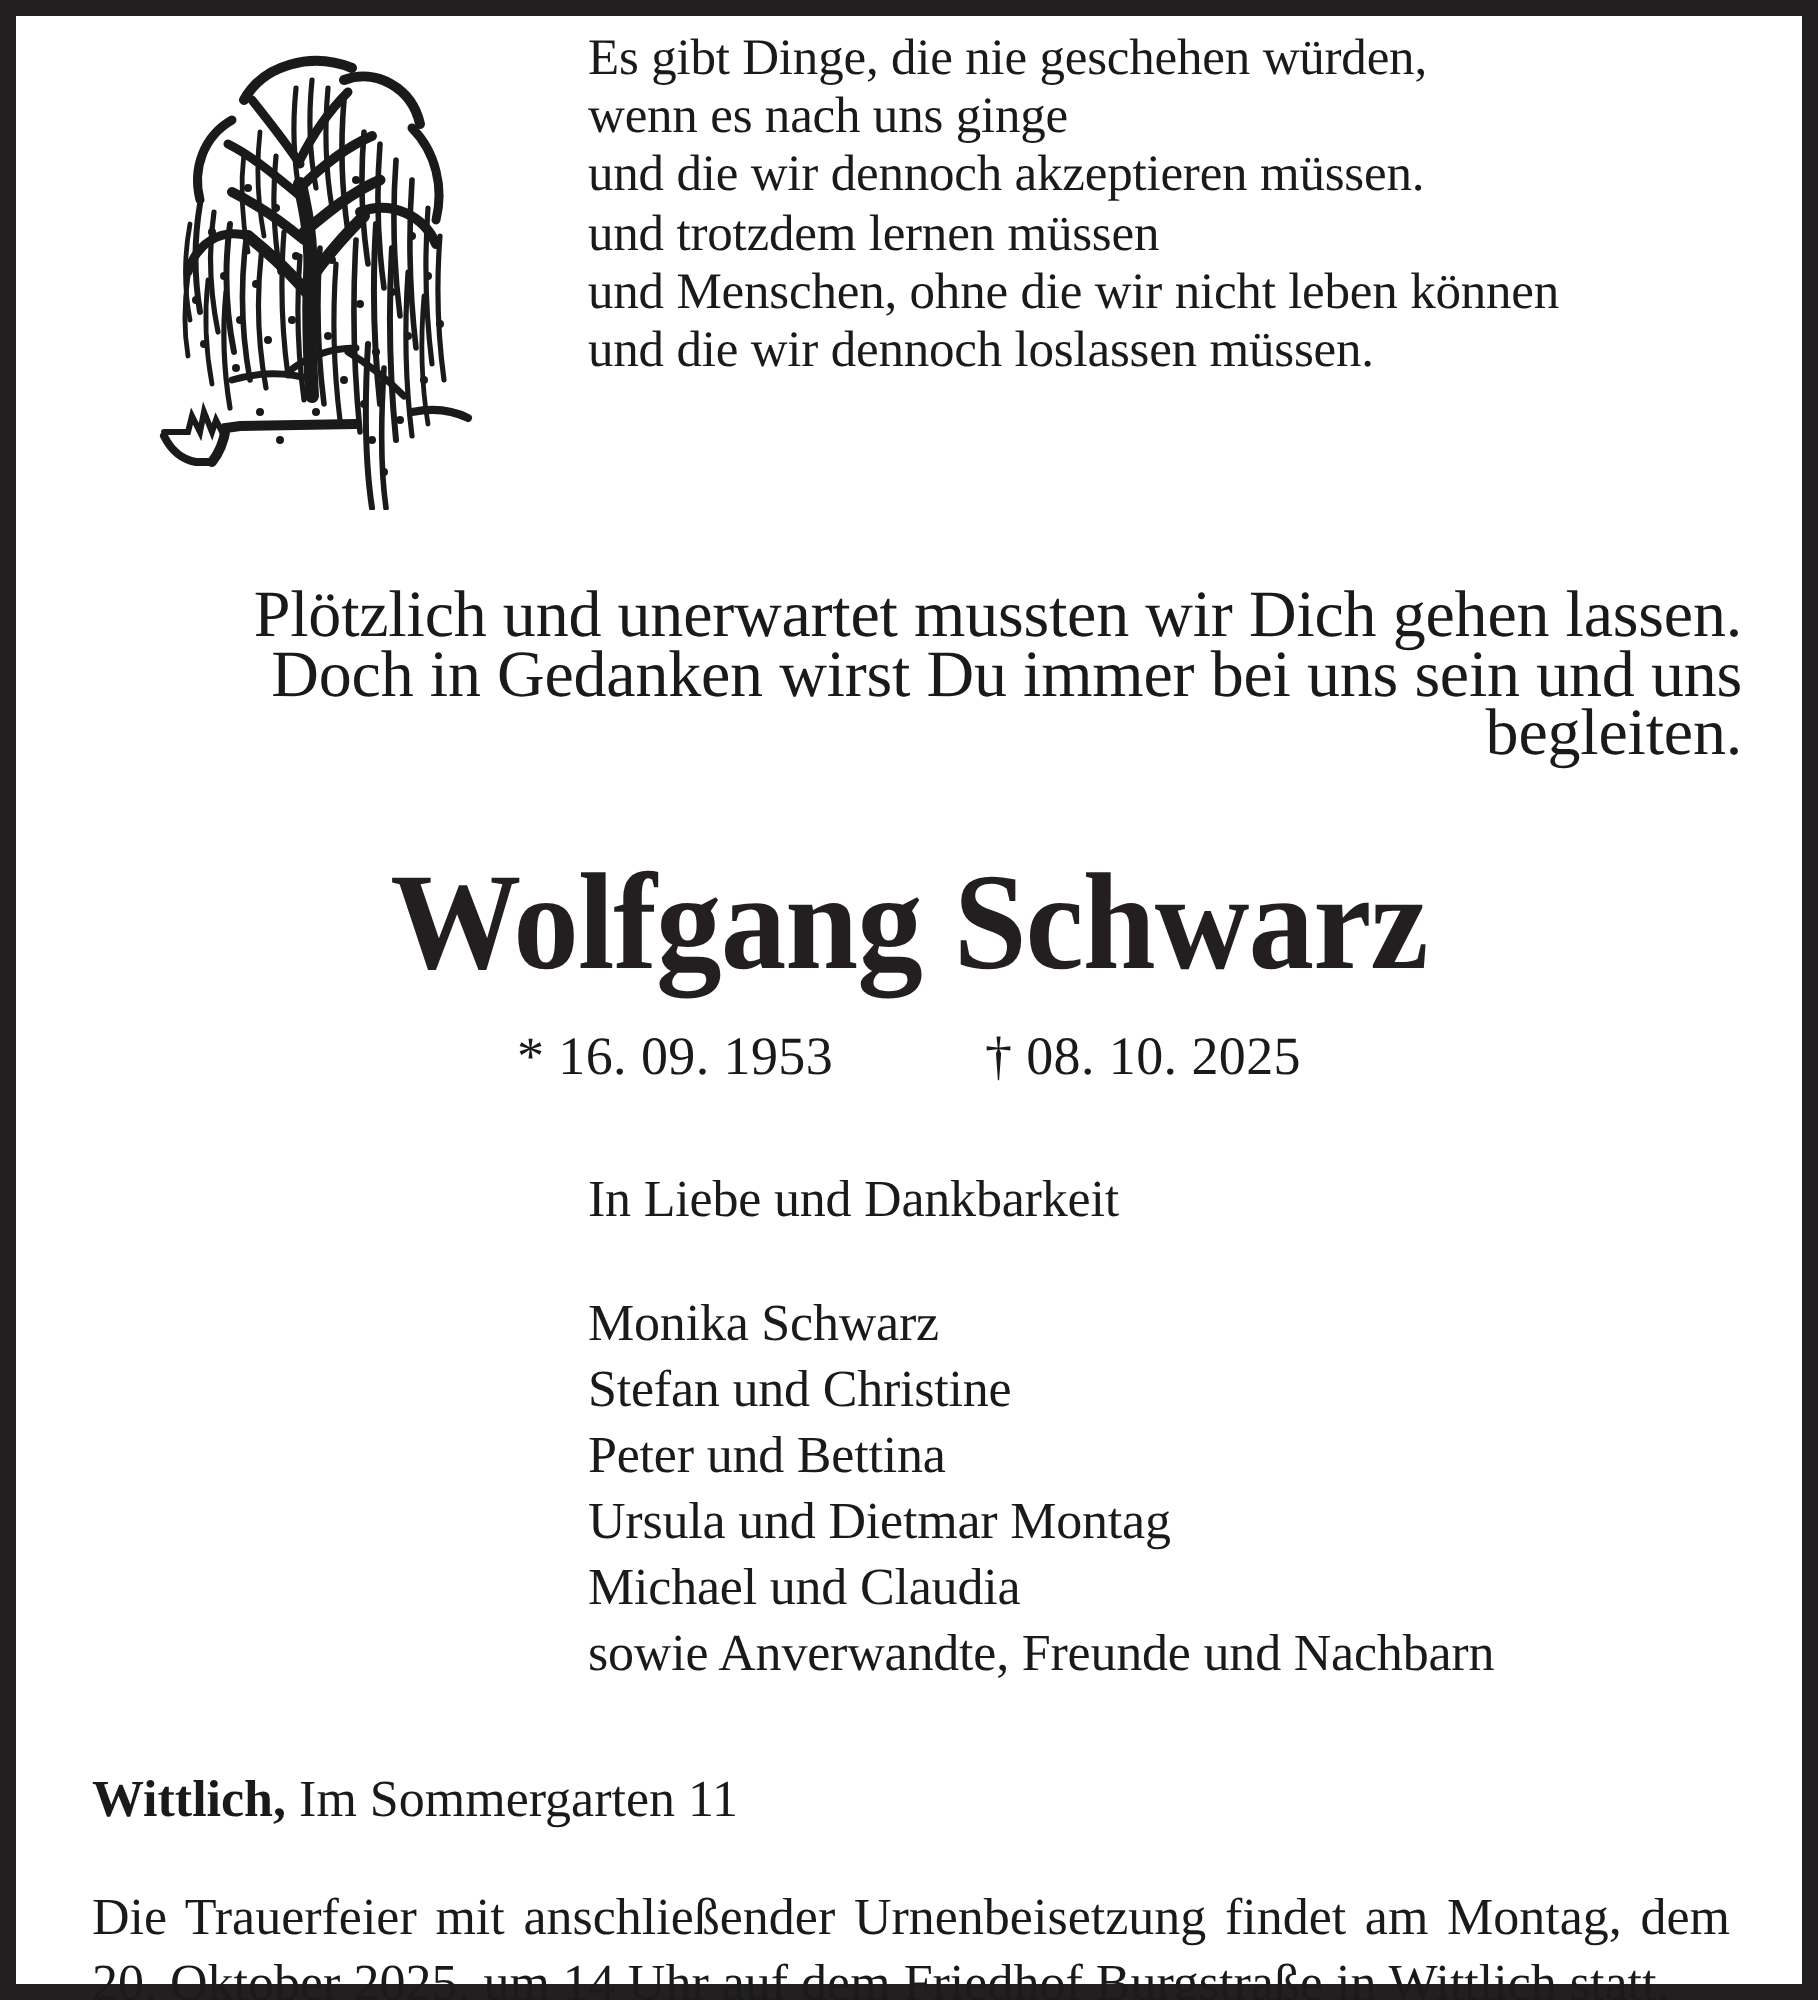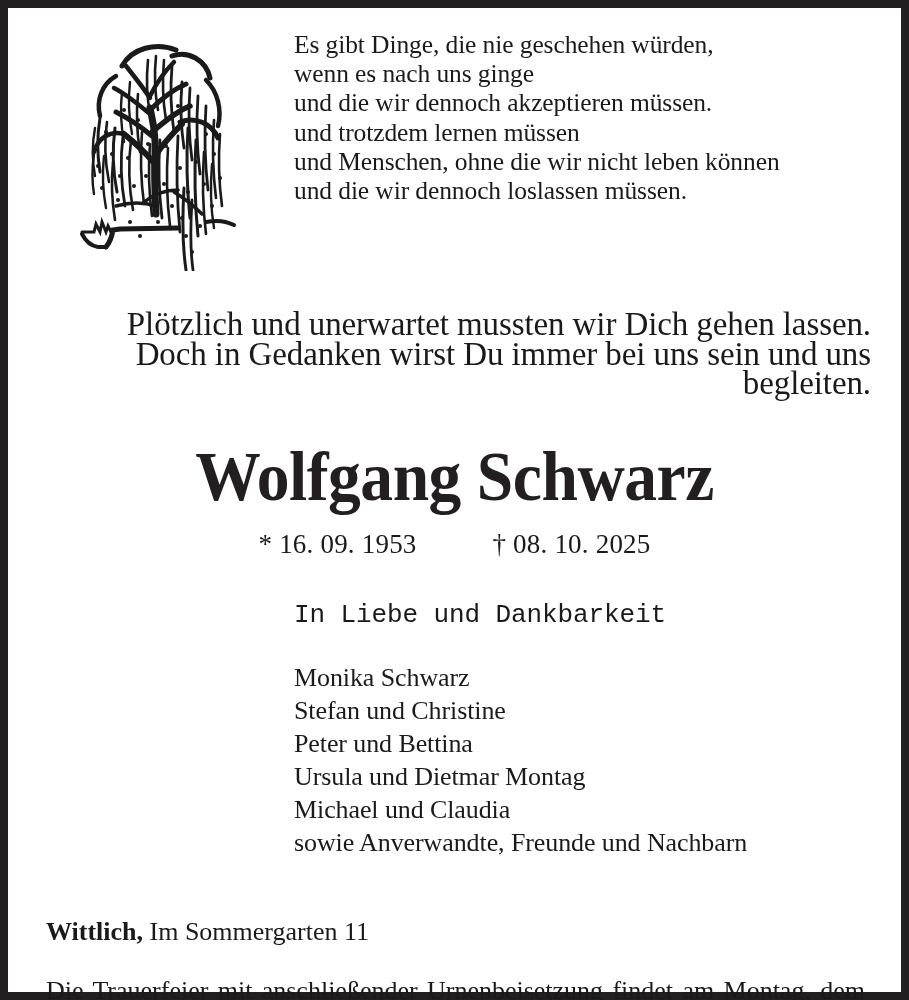--- a/index.html
+++ b/index.html
@@ -22,21 +22,21 @@
     height: 1000px;
     border: 8px solid #231f20;
     background: #ffffff;
     position: relative;
   }
   .inner {
     box-sizing: border-box;
     width: 100%;
     height: 100%;
     position: relative;
-    padding: 16px 30px;
+    padding: 0 30px;
   }
 
   
   .top-row {
     position: relative;
     height: 250px;
   }
   .willow {
     position: absolute;
     left: 22px;
@@ -90,26 +90,26 @@
   .dates .gap { display: inline-block; width: 62px; }
 
   
   .family {
     margin-top: 40px;
     margin-left: 256px;
     font-size: 26px;
     line-height: 33px;
     letter-spacing: -0.1px;
   }
-  .family .lead { margin-bottom: 29px; font-family: Liberation Mono, monospace; }
+  .family .lead { margin-bottom: 29px; }
   .family div { white-space: nowrap; }
 
   
   .address {
-    margin-top: 58px;
+    margin-top: 42px;
     margin-left: 8px;
     font-size: 26px;
     line-height: 30px;
   }
   .address .city { font-weight: bold; }
 
   
   .details {
     margin-top: 27px;
     margin-left: 8px;

